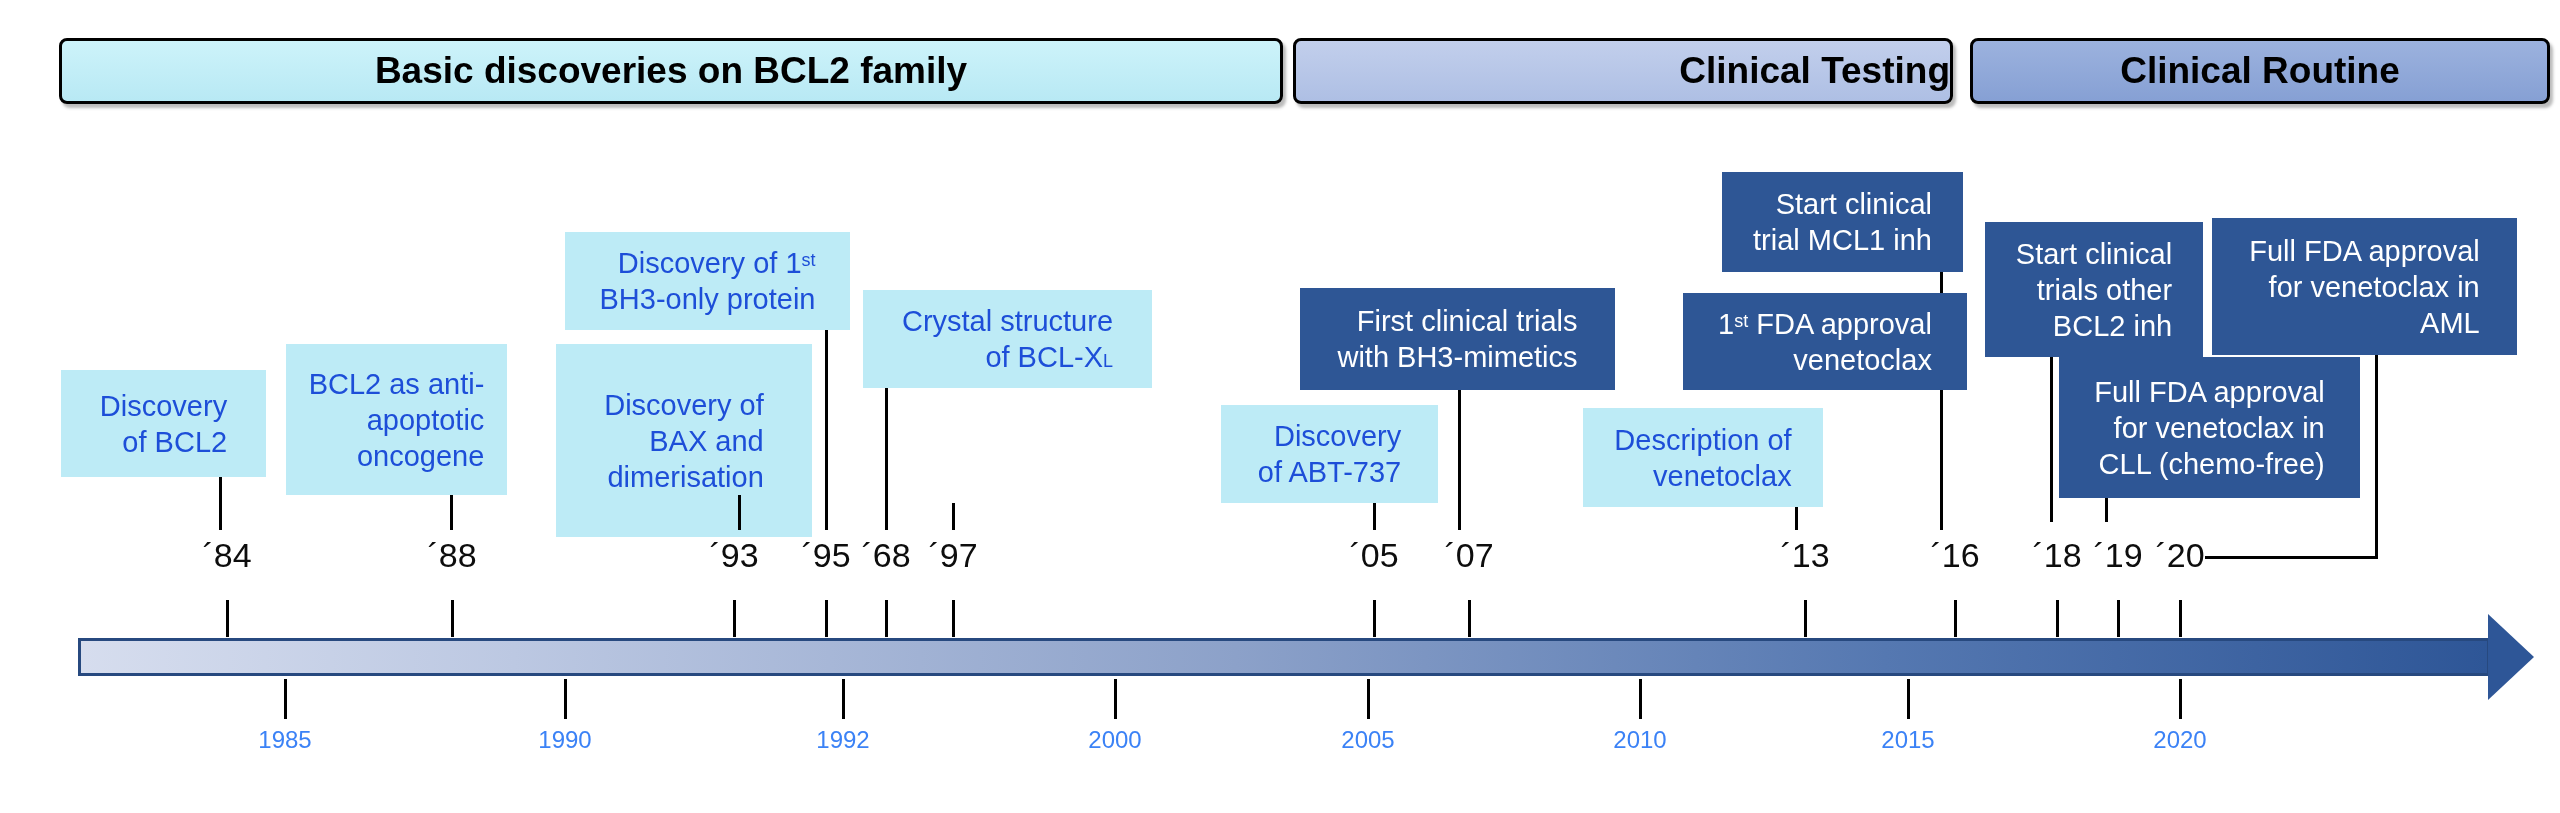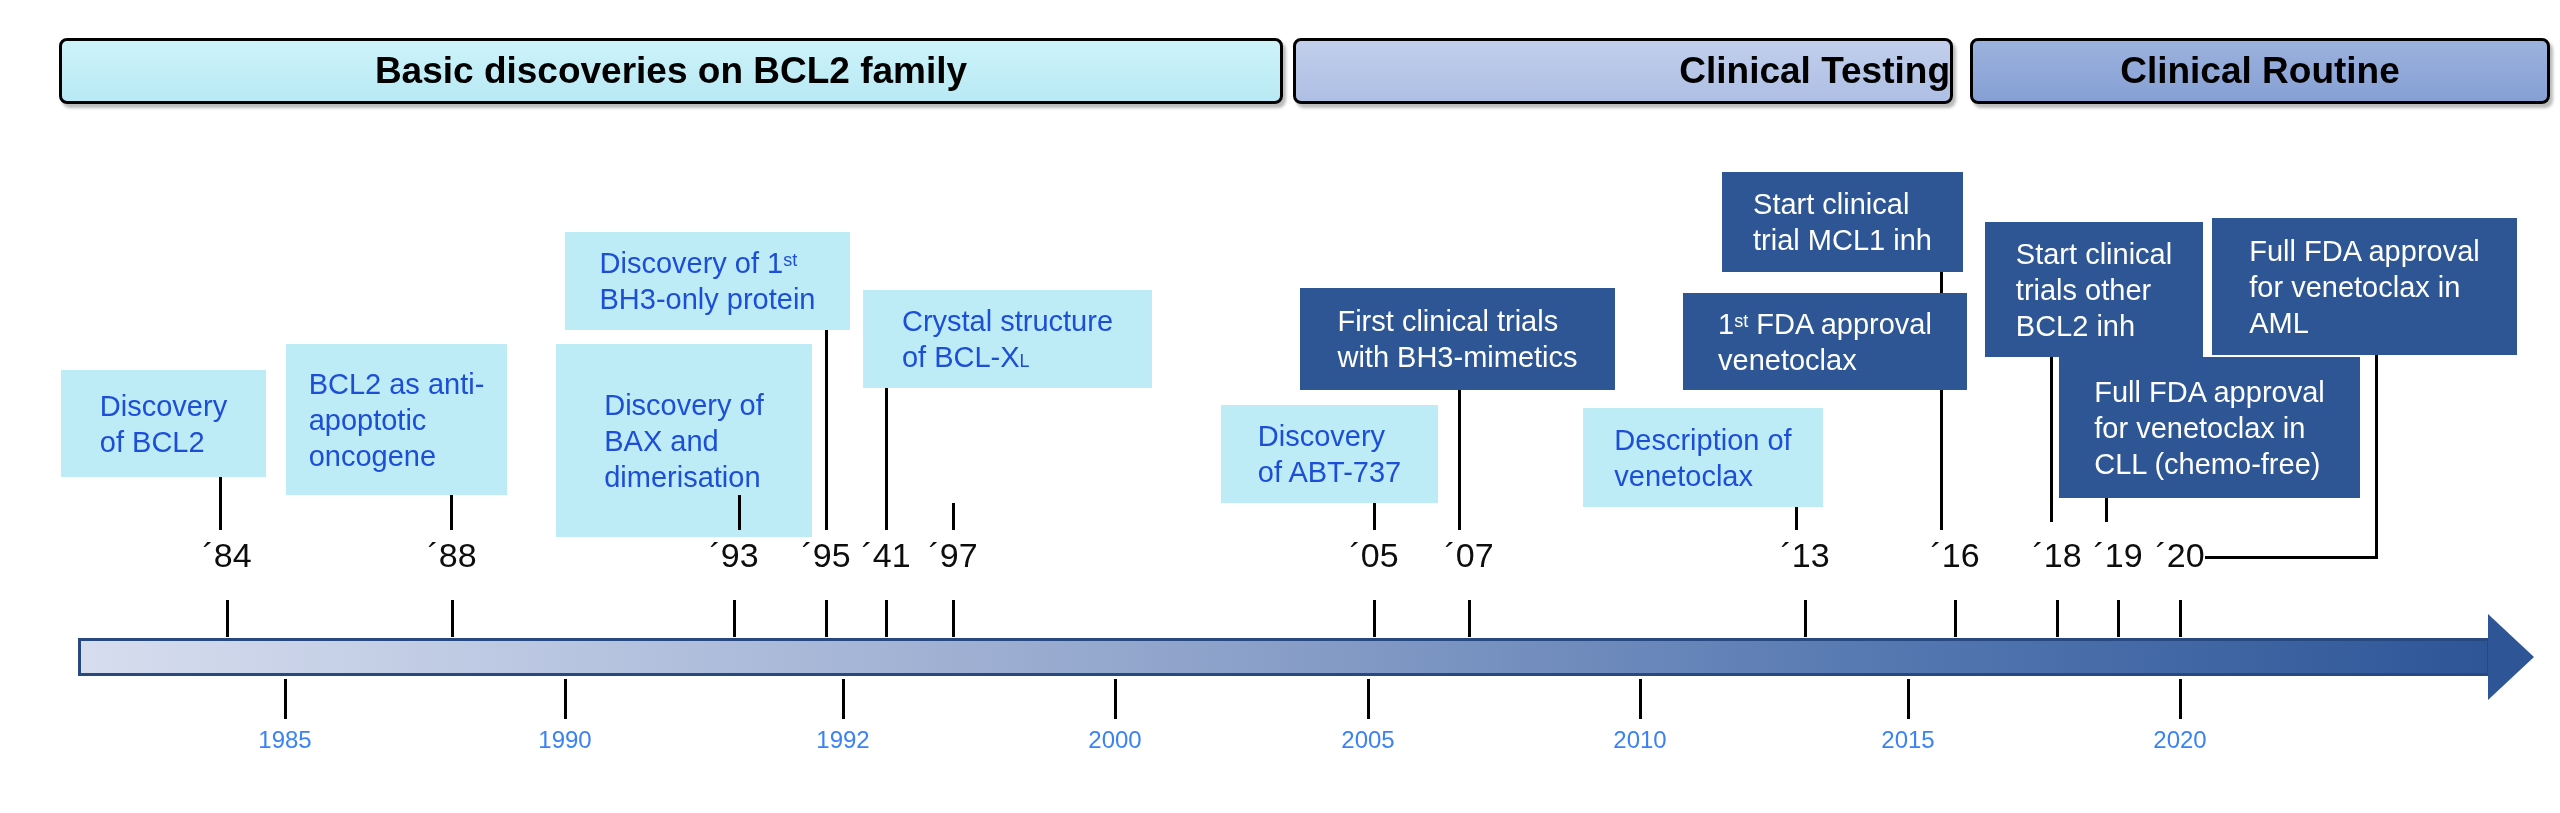--- a/index.html
+++ b/index.html
@@ -10,21 +10,21 @@
   .hdr{position:absolute;top:38px;height:66px;border:3px solid #000;border-radius:8px;
        display:flex;align-items:center;justify-content:center;box-sizing:border-box;
        font-size:37px;font-weight:bold;color:#000;
        box-shadow:3px 4px 3px rgba(60,60,60,.35);}
   .hdr-basic{left:59px;width:1224px;background:linear-gradient(#cdf3fa,#b8e9f4);}
   .hdr-testing{left:1293px;width:660px;background:linear-gradient(#c2cfec,#aebfe4);justify-content:flex-end;}
   .hdr-routine{left:1970px;width:580px;background:linear-gradient(#9cb2de,#86a0d4);}
 
   
   .ebox{position:absolute;display:flex;align-items:center;justify-content:center;
-        box-sizing:border-box;text-align:left;}
+        box-sizing:border-box;text-align:right;}
   .cyan{background:#bdebf6;color:#1d4ed8;}
   .blue{background:#2e5695;color:#ffffff;}
   .etext{white-space:pre-line;font-size:29px;line-height:36px;}
   .ln{display:block;}
   sup.sp{font-size:0.62em;vertical-align:top;position:relative;top:-0.15em;}
   sub.sb{font-size:0.62em;vertical-align:bottom;position:relative;top:0.25em;}
 
   
   .cline{position:absolute;width:3px;background:#000;}
   .hline{position:absolute;height:3px;background:#000;}
@@ -140,21 +140,21 @@
   <div class="cline" style="left:1940px;top:390px;height:140px"></div>
   <div class="cline" style="left:2050px;top:357px;height:165px"></div>
   <div class="cline" style="left:2105px;top:498px;height:24px"></div>
   <div class="cline" style="left:2375px;top:355px;height:204px"></div>
   <div class="hline" style="left:2205px;top:556px;width:173px"></div>
 
   <span class="eyear" style="left:227px">´84</span>
   <span class="eyear" style="left:452px">´88</span>
   <span class="eyear" style="left:734px">´93</span>
   <span class="eyear" style="left:826px">´95</span>
-  <span class="eyear" style="left:886px">´41</span>
+  <span class="eyear" style="left:886px">´68</span>
   <span class="eyear" style="left:953px">´97</span>
   <span class="eyear" style="left:1374px">´05</span>
   <span class="eyear" style="left:1469px">´07</span>
   <span class="eyear" style="left:1805px">´13</span>
   <span class="eyear" style="left:1955px">´16</span>
   <span class="eyear" style="left:2057px">´18</span>
   <span class="eyear" style="left:2118px">´19</span>
   <span class="eyear" style="left:2180px">´20</span>
 
   <div class="tick" style="left:226px;top:600px;height:37px"></div>

